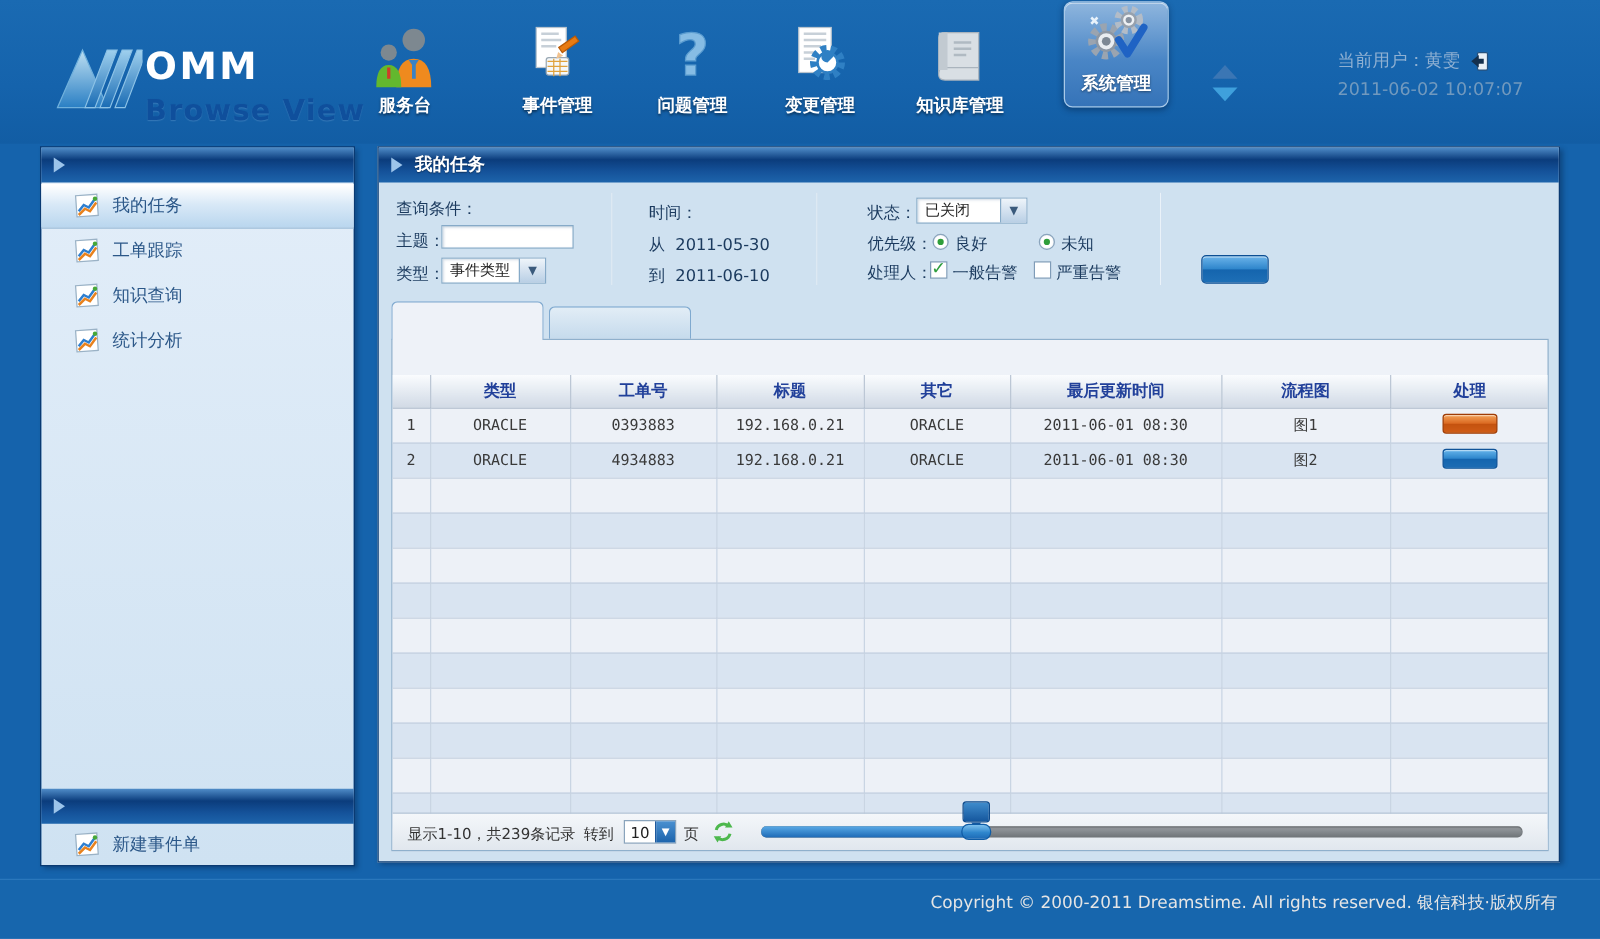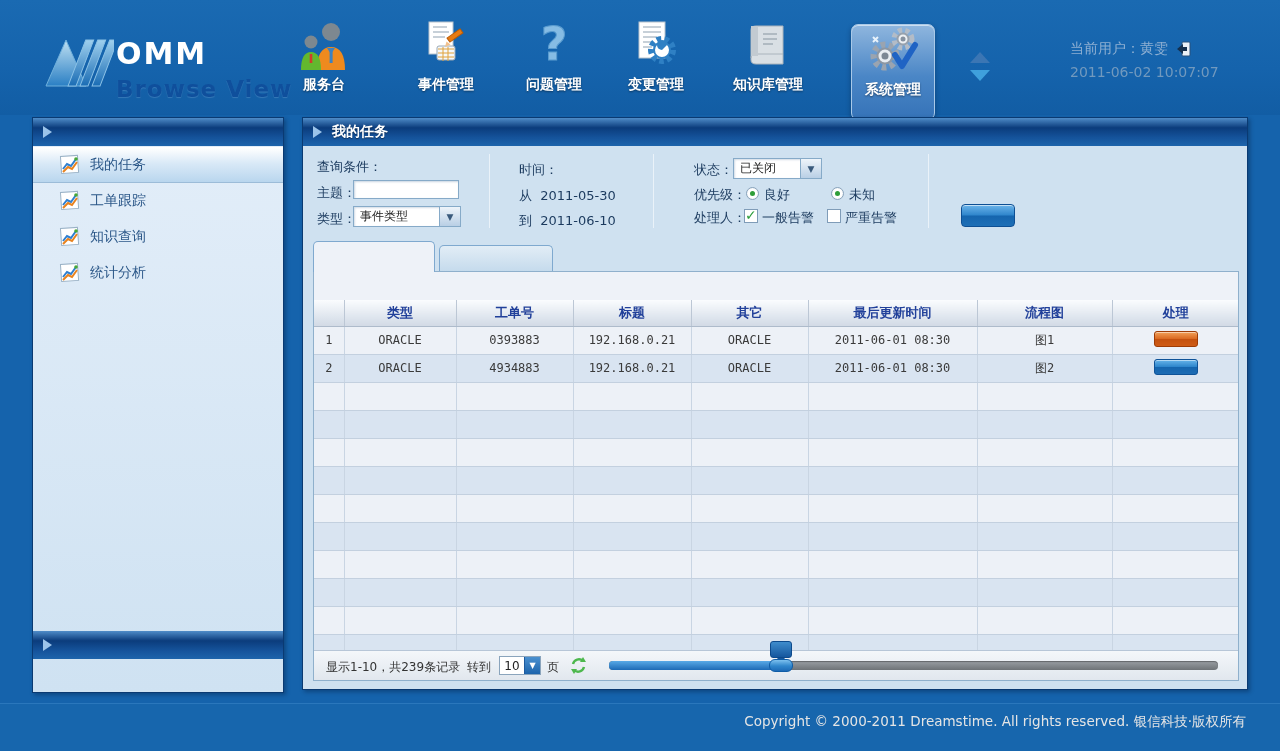--- a/index.html
+++ b/index.html
@@ -8,21 +8,21 @@
 
   
   .topbar { position:absolute; left:0; top:0; width:1280px; height:115px; background:linear-gradient(#1a6ab2,#1563ac 60%,#125da4); }
   .logo-mark { position:absolute; left:44px; top:34px; }
   .logo-omm { position:absolute; left:116px; top:36px; color:#fff; font-size:30px; font-weight:bold; letter-spacing:2px; }
   .logo-sub { position:absolute; left:116px; top:76px; color:#0f4f9c; font-size:23px; font-weight:bold; letter-spacing:1px; text-shadow:0 1px 1px rgba(160,200,235,.25); }
 
   .nav-item { position:absolute; top:18px; width:104px; height:86px; text-align:center; cursor:pointer; }
   .nav-item .nico { height:52px; display:flex; align-items:flex-end; justify-content:center; }
   .nav-item .nlabel { margin-top:6px; color:#fff; font-weight:bold; font-size:14px; text-shadow:0 1px 2px rgba(0,0,0,.45); }
-  .nav-item.active { top:24px; height:96px; background:linear-gradient(#8fb6de,#4a86c6 55%,#3573b8); border:1px solid #a9c9e8; border-radius:7px; box-shadow:0 2px 5px rgba(0,20,50,.4), inset 0 1px 0 rgba(255,255,255,.55); }
+  .nav-item.active { top:1px; height:85px; background:linear-gradient(#8fb6de,#4a86c6 55%,#3573b8); border:1px solid #a9c9e8; border-radius:7px; box-shadow:0 2px 5px rgba(0,20,50,.4), inset 0 1px 0 rgba(255,255,255,.55); }
   .nav-item.active .nico { height:50px; }
 
   .updown { position:absolute; left:970px; top:52px; width:22px; }
   .tri-up { width:0; height:0; border-left:10px solid transparent; border-right:10px solid transparent; border-bottom:11px solid #3b76b4; }
   .tri-dn { width:0; height:0; margin-top:7px; border-left:10px solid transparent; border-right:10px solid transparent; border-top:11px solid #3fa0dc; }
 
   .userbox { position:absolute; right:30px; top:40px; text-align:left; width:180px; }
   .userline { color:#8fb0d2; font-size:14px; display:flex; align-items:center; gap:8px; }
   .userdate { color:#7199be; font-size:14px; margin-top:6px; }
 
@@ -242,33 +242,42 @@
             <polyline points="4,15 8,10 12,12 17,5" fill="none" stroke="#2e7fd0" stroke-width="2"></polyline>
             <polyline points="4,18 9,13 13,15 18,8" fill="none" stroke="#e8821e" stroke-width="2"></polyline>
             <circle cx="17" cy="5" r="1.8" fill="#46a838"></circle>
           </svg></span>
         <span class="slabel">统计分析</span>
       </div>
     </div>
   <div class="barhead" style="top:513px">
     <div class="arr"></div>
   </div>
+  <div class="side-item" style="top:540px">
+    <span class="sico"><svg width="22" height="22" viewBox="0 0 22 22">
+          <rect x="2" y="2" width="17" height="17" fill="#fff" stroke="#9ab2c6" transform="rotate(-4 10 10)"></rect>
+          <polyline points="4,15 8,10 12,12 17,5" fill="none" stroke="#2e7fd0" stroke-width="2"></polyline>
+          <polyline points="4,18 9,13 13,15 18,8" fill="none" stroke="#e8821e" stroke-width="2"></polyline>
+          <circle cx="17" cy="5" r="1.8" fill="#46a838"></circle>
+        </svg></span>
+    <span class="slabel">新建事件单</span>
+  </div>
 </div>
 
 <div class="main">
   <div class="barhead">
     <div class="arr"></div>
     <span class="btitle">我的任务</span>
   </div>
 
   <div class="flabel" style="left:14px; top:40px;">查询条件：</div>
   <div class="flabel" style="left:14px; top:66px;">主题：</div>
   <input class="txtinput" style="left: 50px; top: 62px;" value="">
   <div class="flabel" style="left:14px; top:92px;">类型：</div>
-  <div class="selbox" style="left:50px; top:88px; width:108px;">
+  <div class="selbox" style="left:50px; top:88px; width:84px;">
     <span class="selval">事件类型</span>
     <span class="selarr">▼</span>
   </div>
 
   <div class="vsep" style="left:186px; top:36px; height:74px;"></div>
 
   <div class="flabel" style="left:216px; top:43px;">时间：</div>
   <div class="flabel" style="left:216px; top:69px;">
     <span>从</span>&nbsp;
     <span>2011-05-30</span>

